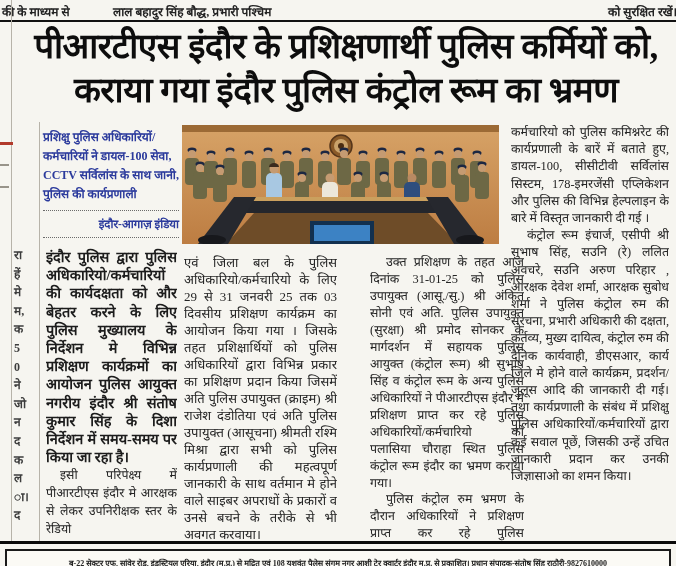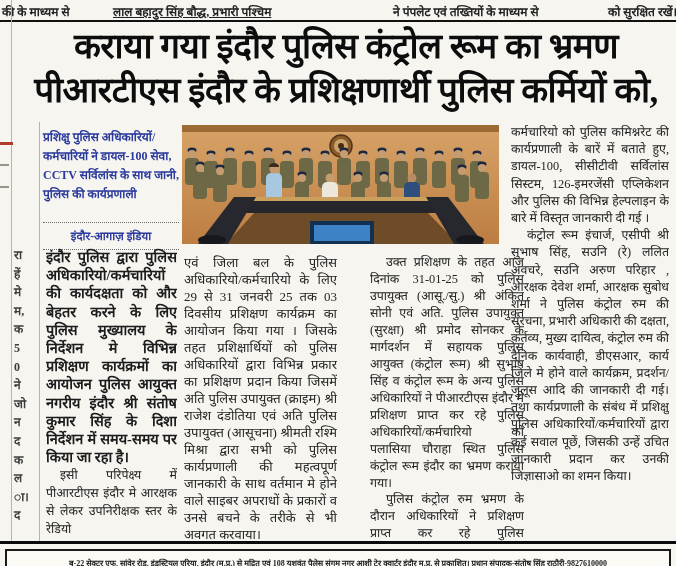--- a/index.html
+++ b/index.html
@@ -6,40 +6,40 @@
   body{width:676px;height:566px;overflow:hidden;background:#e9e7e1;}
   .page{
     position:relative;width:676px;height:566px;
     background:#f6f5f0;
     font-family:"Liberation Serif","DejaVu Serif",serif;
     color:#1b1b1b;overflow:hidden;
   }
   
   .top-strip{position:absolute;left:0;top:0;width:676px;height:20px;font-size:12px;font-weight:bold;color:#222;}
   .top-strip span{position:absolute;top:3px;white-space:nowrap;}
-  .ts1{left:2px;}  .ts2{left:113px;text-decoration:underline;} .ts3{left:393px;} .ts4{left:608px;}
+  .ts1{left:2px;}  .ts2{left:113px;} .ts3{left:393px;} .ts4{left:608px;}
   .rule-h-top{position:absolute;left:0;top:20px;width:676px;height:2px;background:#111;}
 
   
   .headline{position:absolute;left:20px;top:25px;width:652px;text-align:center;
     font-weight:bold;font-size:35px;line-height:44px;color:#0d0d0d;letter-spacing:-0.5px;}
 
   
   .rule-v1{position:absolute;left:11px;top:0;width:1px;height:541px;background:#b7b3a9;}
   .rule-v2{position:absolute;left:39px;top:122px;width:1px;height:419px;background:#b7b3a9;}
   .margin-fragments{position:absolute;left:14px;top:246px;width:24px;
     font-size:12px;line-height:18.6px;font-weight:600;color:#3c3c3c;white-space:pre-line;}
   .red-mark{position:absolute;left:0;top:142px;width:13px;height:3px;background:#b23a2c;}
   .gray-mark1{position:absolute;left:0;top:164px;width:9px;height:2px;background:#98948a;}
   .gray-mark2{position:absolute;left:0;top:186px;width:9px;height:2px;background:#98948a;}
 
   
   .subhead{position:absolute;left:43px;top:128px;width:136px;text-align:left;
     color:#2b3a9c;font-weight:bold;font-size:12px;line-height:19px;white-space:pre-line;}
-  .dateline-wrap{position:absolute;left:43px;top:222px;width:136px;text-align:center;
+  .dateline-wrap{position:absolute;left:43px;top:210px;width:136px;text-align:right;
     border-top:1px dotted #6b6b6b;border-bottom:1px dotted #6b6b6b;padding:5px 0 6px 0;}
   .dateline{color:#2b3a9c;font-weight:bold;font-size:11.5px;}
 
   
   .col{position:absolute;text-align:justify;color:#242424;overflow:hidden;}
   .col p{margin:0;}
   .col1{left:46px;top:248px;width:131px;height:292px;}
   .col1 .lead{font-size:14.5px;line-height:18.2px;font-weight:bold;color:#1c1c1c;}
   .col1 .follow{font-size:12.4px;line-height:18px;margin-top:0;text-indent:14px;}
   .col2{left:184px;top:254px;width:153px;height:288px;font-size:13px;line-height:17px;}
@@ -60,28 +60,27 @@
   .footer-box div{font-size:8px;font-weight:bold;color:#222;padding-top:6px;white-space:nowrap;}
 </style>
 </head>
 <body>
 
 <div class="page">
 
   <div class="top-strip">
     <span class="ts1">की के माध्यम से</span>
     <span class="ts2">लाल बहादुर सिंह बौद्ध, प्रभारी पश्चिम</span>
-    <span class="ts3">ने पंपलेट एवं तख्तियों के माध्यम से</span>
     <span class="ts4">को सुरक्षित रखें।</span>
   </div>
   <div class="rule-h-top"></div>
 
   <div class="headline">
+    <div>पीआरटीएस इंदौर के प्रशिक्षणार्थी पुलिस कर्मियों को,</div>
     <div>कराया गया इंदौर पुलिस कंट्रोल रूम का भ्रमण</div>
-    <div>पीआरटीएस इंदौर के प्रशिक्षणार्थी पुलिस कर्मियों को,</div>
   </div>
 
   <div class="rule-v1"></div>
   <div class="rule-v2"></div>
   <div class="margin-fragments">रा
 हें
 मे
 म,
 क
 5
@@ -186,21 +185,21 @@
   <div class="col col2">
     <p>एवं जिला बल के पुलिस अधिकारियो/कर्मचारियो के लिए 29 से 31 जनवरी 25 तक 03 दिवसीय प्रशिक्षण कार्यक्रम का आयोजन किया गया । जिसके तहत प्रशिक्षार्थियों को पुलिस अधिकारियों द्वारा विभिन्न प्रकार का प्रशिक्षण प्रदान किया जिसमें अति पुलिस उपायुक्त (क्राइम) श्री राजेश दंडोतिया एवं अति पुलिस उपायुक्त (आसूचना) श्रीमती रश्मि मिश्रा द्वारा सभी को पुलिस कार्यप्रणाली की महत्वपूर्ण जानकारी के साथ वर्तमान मे होने वाले साइबर अपराधों के प्रकारों व उनसे बचने के तरीके से भी अवगत करवाया।</p>
   </div>
 
   <div class="col col3">
     <p class="p1">उक्त प्रशिक्षण के तहत आज दिनांक 31-01-25 को पुलिस उपायुक्त (आसू./सु.) श्री अंकित सोनी एवं अति. पुलिस उपायुक्त (सुरक्षा) श्री प्रमोद सोनकर के मार्गदर्शन में सहायक पुलिस आयुक्त (कंट्रोल रूम) श्री सुभाष सिंह व कंट्रोल रूम के अन्य पुलिस अधिकारियों ने पीआरटीएस इंदौर मे प्रशिक्षण प्राप्त कर रहे पुलिस अधिकारियों/कर्मचारियो को पलासिया चौराहा स्थित पुलिस कंट्रोल रूम इंदौर का भ्रमण कराया गया।</p>
     <p class="p2">पुलिस कंट्रोल रुम भ्रमण के दौरान अधिकारियों ने प्रशिक्षण प्राप्त कर रहे पुलिस अधिकारियों/</p>
   </div>
 
   <div class="col col4">
-    <p class="p1">कर्मचारियो को पुलिस कमिश्नरेट की कार्यप्रणाली के बारें में बताते हुए, डायल-100, सीसीटीवी सर्विलांस सिस्टम, 126-इमरजेंसी एप्लिकेशन और पुलिस की विभिन्न हेल्पलाइन के बारे में विस्तृत जानकारी दी गई ।</p>
+    <p class="p1">कर्मचारियो को पुलिस कमिश्नरेट की कार्यप्रणाली के बारें में बताते हुए, डायल-100, सीसीटीवी सर्विलांस सिस्टम, 178-इमरजेंसी एप्लिकेशन और पुलिस की विभिन्न हेल्पलाइन के बारे में विस्तृत जानकारी दी गई ।</p>
     <p class="p2">कंट्रोल रूम इंचार्ज, एसीपी श्री सुभाष सिंह, सउनि (रे) ललित अवचरे, सउनि अरुण परिहार , आरक्षक देवेश शर्मा, आरक्षक सुबोध शर्मा ने पुलिस कंट्रोल रुम की संरचना, प्रभारी अधिकारी की दक्षता, कर्तव्य, मुख्य दायित्व, कंट्रोल रुम की दैनिक कार्यवाही, डीएसआर, कार्य जिले मे होने वाले कार्यक्रम, प्रदर्शन/ जुलूस आदि की जानकारी दी गई। तथा कार्यप्रणाली के संबंध में प्रशिक्षु पुलिस अधिकारियों/कर्मचारियों द्वारा कई सवाल पूछें, जिसकी उन्हें उचित जानकारी प्रदान कर उनकी जिज्ञासाओ का शमन किया।</p>
   </div>
 
   <div class="rule-h-bottom"></div>
   <div class="footer-box">
     <div>ब-22 सेक्टर एफ, सांवेर रोड, इंडस्ट्रियल एरिया, इंदौर (म.प्र.) से मुद्रित एवं 108 यशवंत पैलेस संगम नगर आशी टेर क्वार्टर इंदौर म.प्र. से प्रकाशित। प्रधान संपादक-संतोष सिंह राठौरी-9827610000</div>
   </div>
 
 </div>
 

